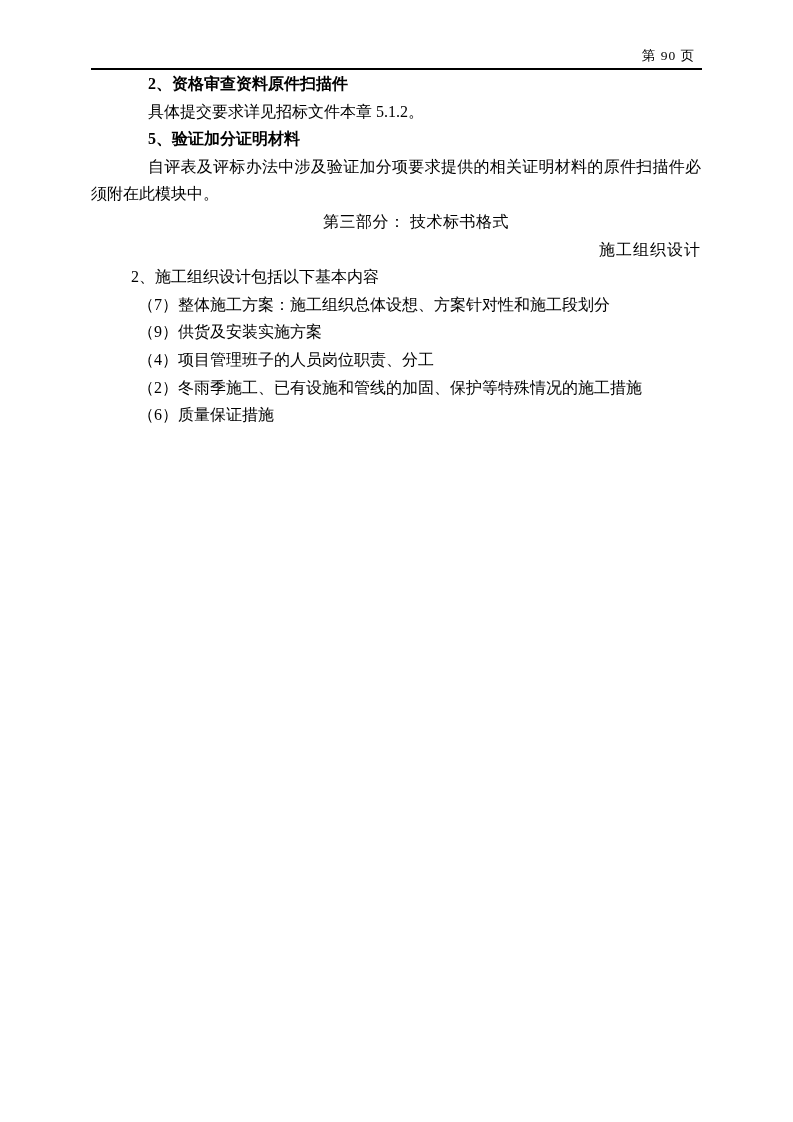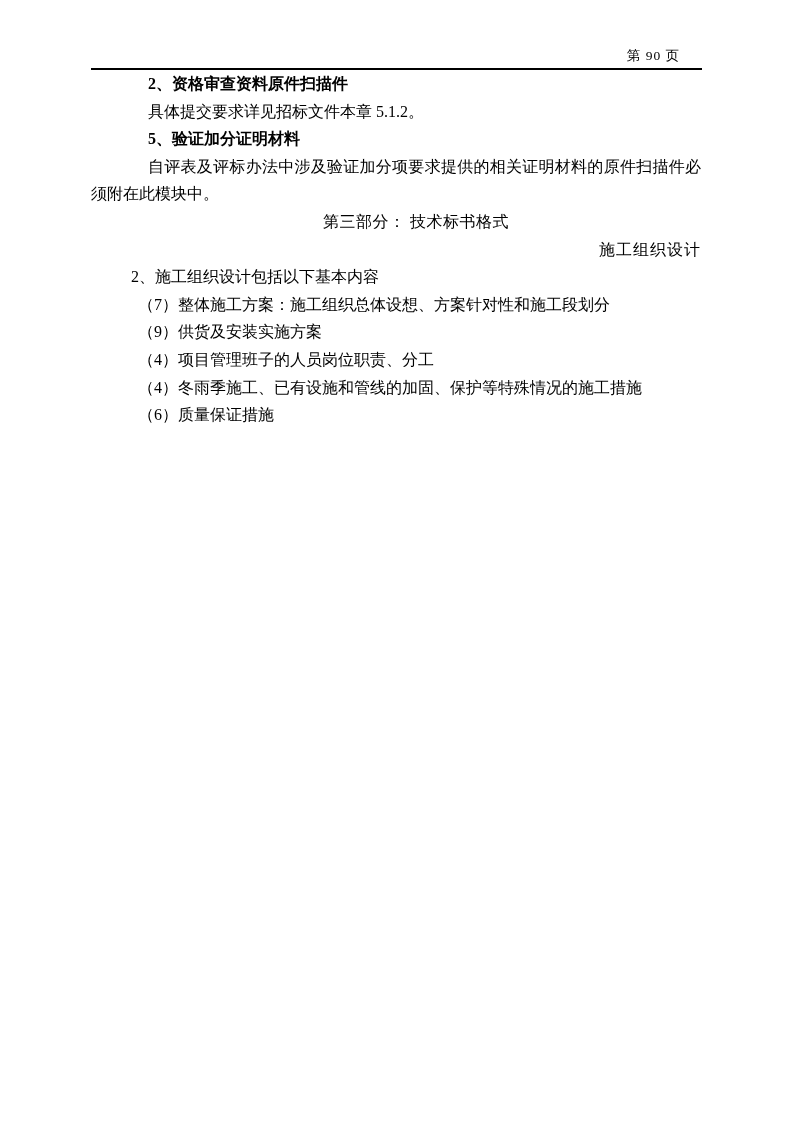--- a/index.html
+++ b/index.html
@@ -27,21 +27,21 @@
     border-bottom: 2px solid #000000;
     text-align: right;
   }
   .page-number {
     display: inline-block;
     font-size: 13.5px;
     line-height: 18px;
     letter-spacing: 1px;
     border-bottom: 2px solid #000000;
     padding: 0 3px 3px 3px;
-    margin-right: 19px;
+    margin-right: 4px;
   }
   .content {
     position: absolute;
     top: 70px;
     left: 91px;
     width: 610px;
     font-size: 16px;
     line-height: 27.6px;
     text-align: justify;
   }
@@ -108,18 +108,18 @@
 
     <p class="para-2">2、施工组织设计包括以下基本内容</p>
 
     <p class="list-item">（7）整体施工方案：施工组织总体设想、方案针对性和施工段划分</p>
 
     <p class="list-item">（9）供货及安装实施方案</p>
 
 
     <p class="list-item">（4）项目管理班子的人员岗位职责、分工</p>
 
-    <p class="list-item">（4）冬雨季施工、已有设施和管线的加固、保护等特殊情况的施工措施</p>
+    <p class="list-item">（2）冬雨季施工、已有设施和管线的加固、保护等特殊情况的施工措施</p>
 
     <p class="list-item">（6）质量保证措施</p>
 
   </div>
 </div>
 
 </body></html>

